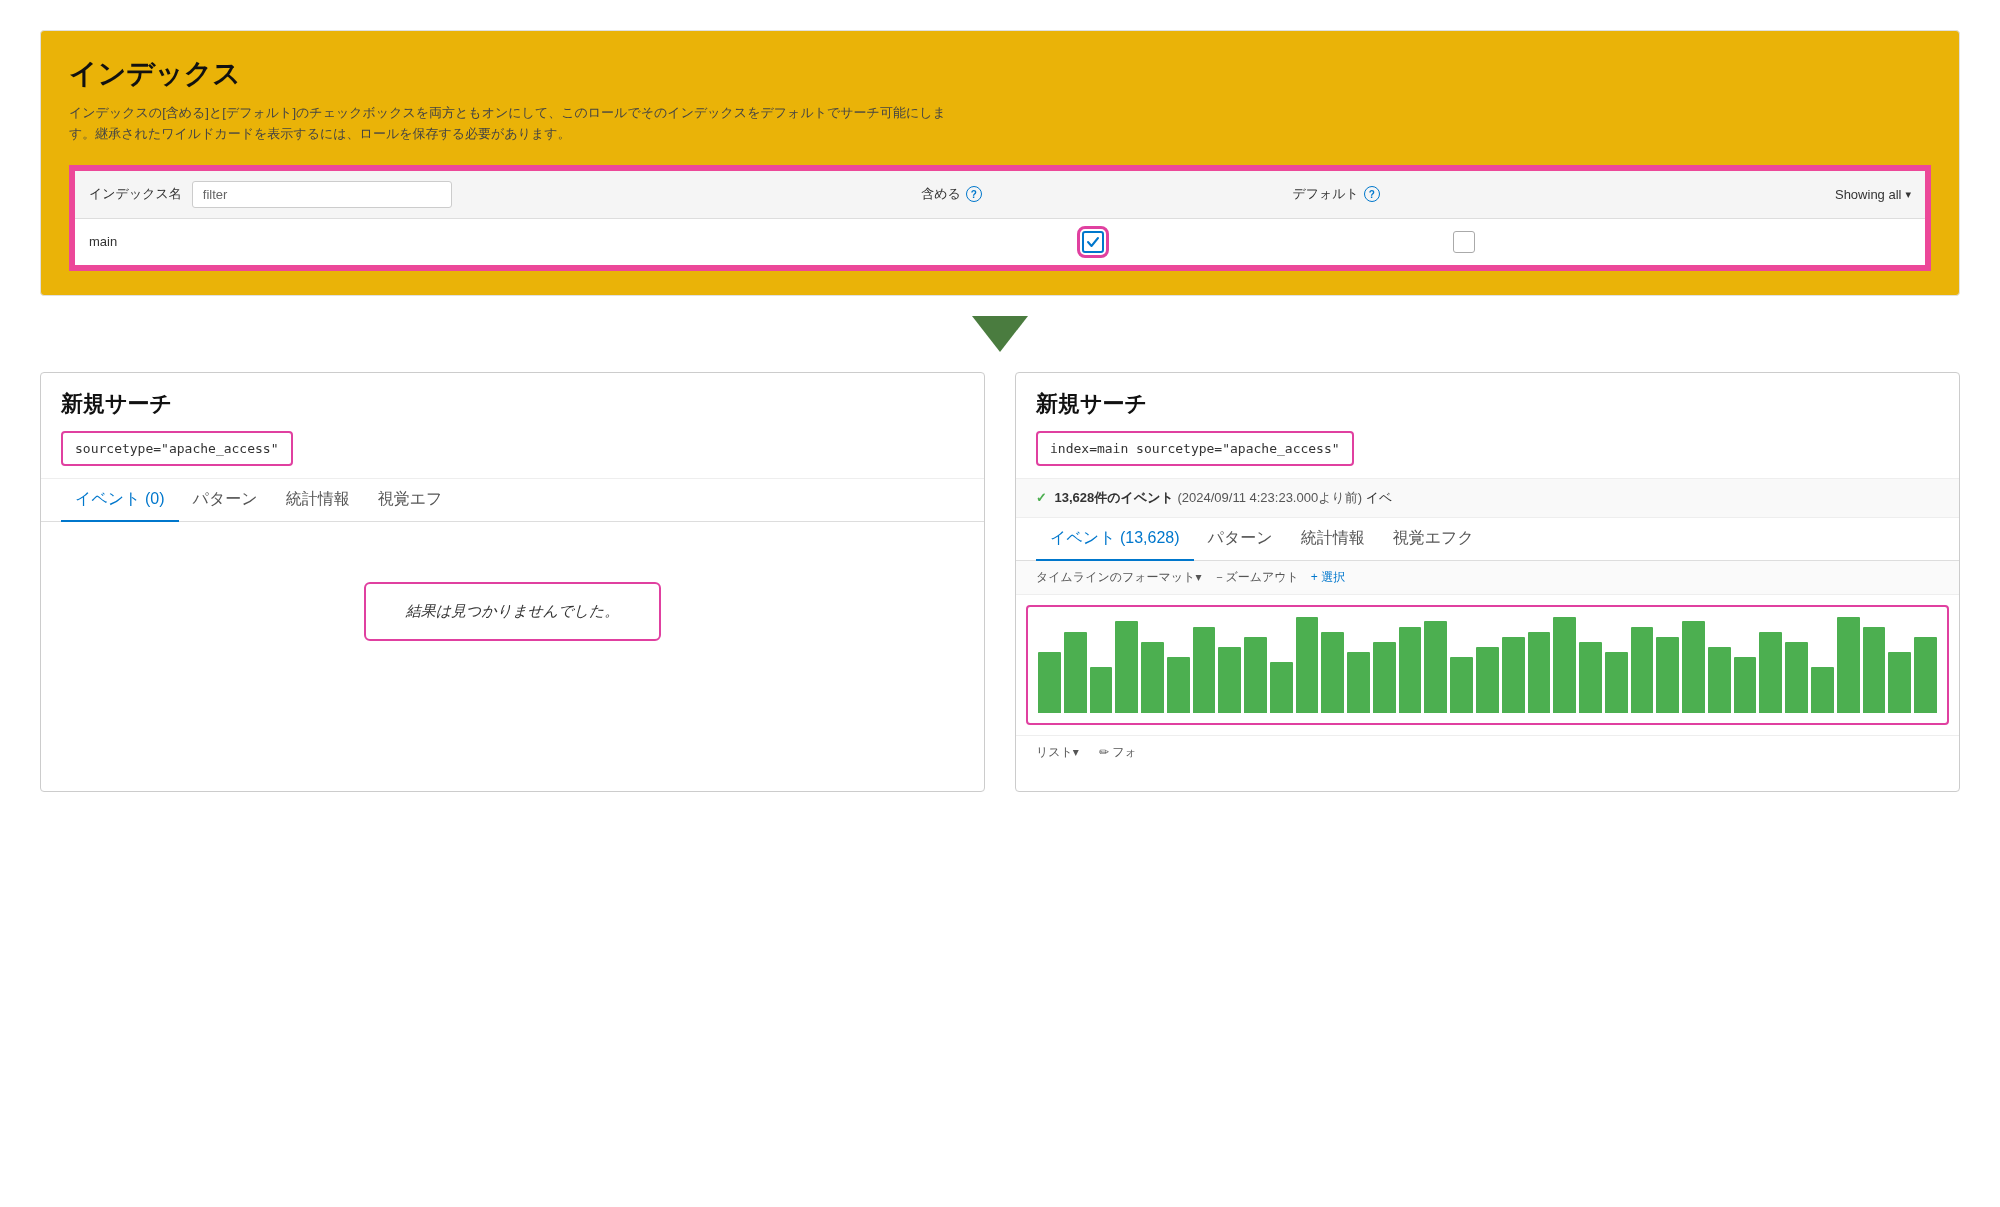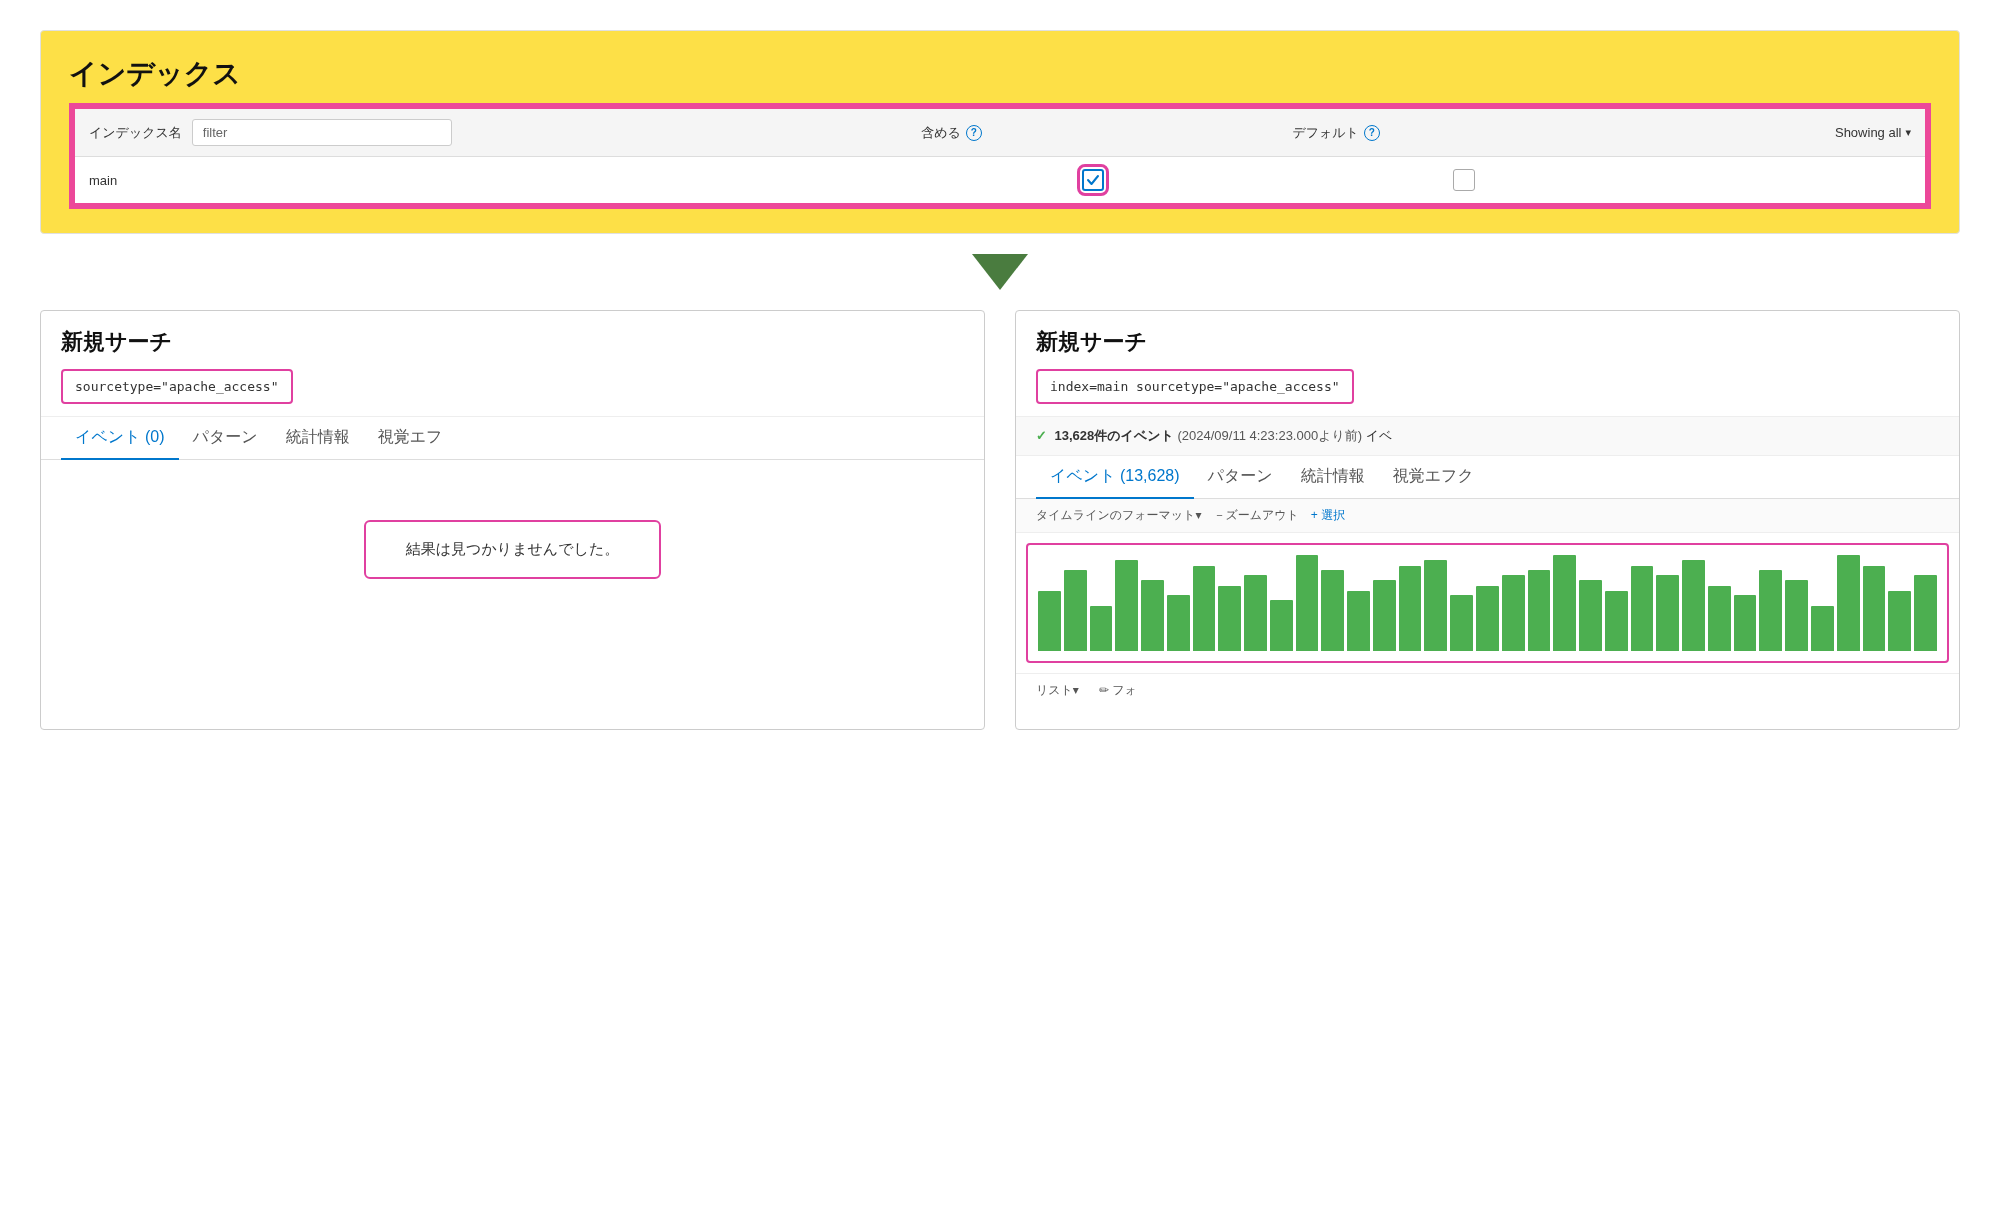--- a/index.html
+++ b/index.html
@@ -10,21 +10,21 @@
       font-size: 14px;
     }
 
     .page-container {
       padding: 30px 40px;
       max-width: 2000px;
     }
 
     
     .top-section {
-      background: #fde047;
+      background: #eab308;
       border: 1px solid #e0e0e0;
       border-radius: 4px;
       padding: 24px 28px;
       margin-bottom: 0;
     }
 
     .page-title {
       font-size: 28px;
       font-weight: 700;
       color: #111;
@@ -291,20 +291,21 @@
       border-radius: 1px 1px 0 0;
       min-width: 6px;
     }
 
     
     .no-results-area {
       display: flex;
       justify-content: center;
       align-items: center;
       padding: 60px 20px;
+      font-style: italic;
     }
 
     .no-results-box {
       border: 2px solid #e040a0;
       border-radius: 6px;
       padding: 18px 40px;
       font-size: 15px;
       color: #333;
     }
 
@@ -318,20 +319,21 @@
       color: #555;
     }
   </style>
 </head>
 <body>
 
 <div class="page-container">
 
   <div class="top-section">
     <h1 class="page-title">インデックス</h1>
+    <p class="page-description">インデックスの[含める]と[デフォルト]のチェックボックスを両方ともオンにして、このロールでそのインデックスをデフォルトでサーチ可能にします。継承されたワイルドカードを表示するには、ロールを保存する必要があります。</p>
 
     <table class="index-table">
       <thead>
         <tr>
           <th class="th-name">
             <div style="display:flex; align-items:center; gap:10px;">
               <span>インデックス名</span>
               <input class="filter-input" type="text" value="filter" placeholder="filter" style="">
             </div>
           </th>

